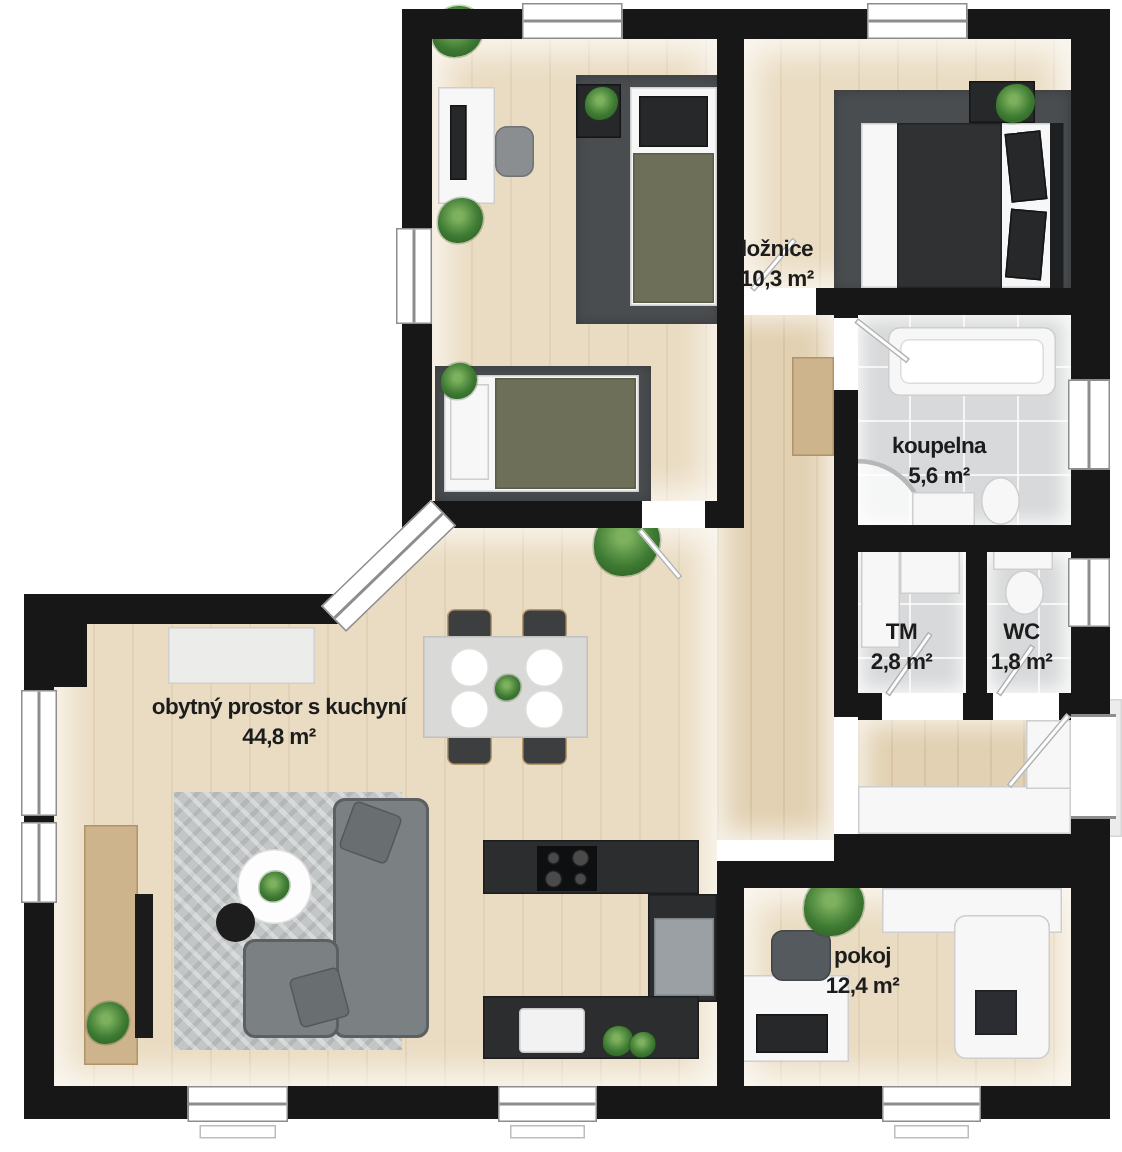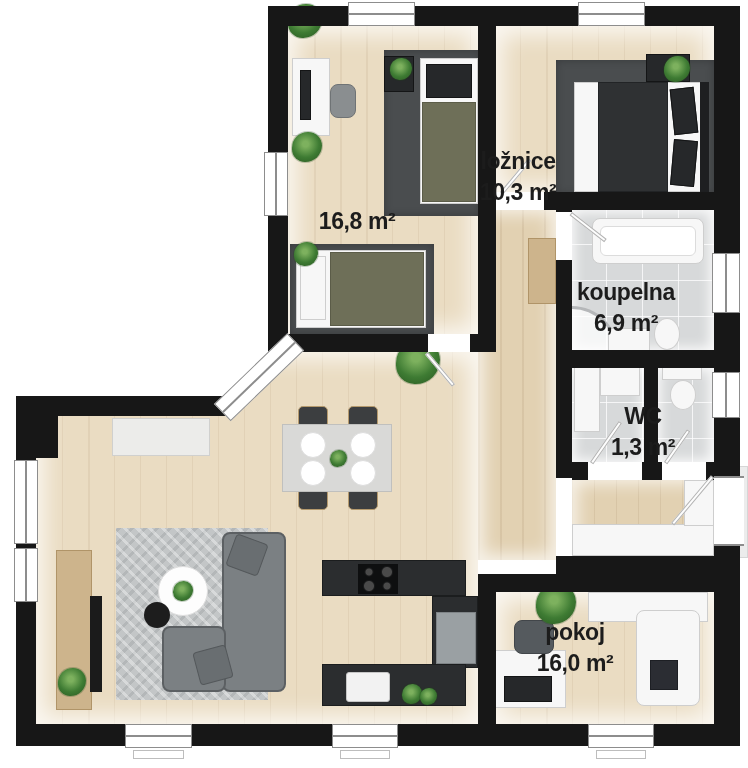--- a/index.html
+++ b/index.html
@@ -44,21 +44,21 @@
          background:radial-gradient(circle at 45% 40%,#7db15e 12%,var(--plant) 55%,#27541f 100%);
          box-shadow:0 0 0 1px rgba(30,70,25,.25);z-index:2;}
   .counter{background:var(--counter);border:1px solid #1b1d1e;}
   .cooktop{background-color:#0e0f10;
       background-image:radial-gradient(circle at 11px 8px,#4a4a4a 3px,#191a1b 4px,transparent 5px),
                        radial-gradient(circle at 29px 8px,#4a4a4a 4.5px,#191a1b 5.5px,transparent 6.5px),
                        radial-gradient(circle at 11px 22px,#4a4a4a 4.5px,#191a1b 5.5px,transparent 6.5px),
                        radial-gradient(circle at 29px 22px,#4a4a4a 3px,#191a1b 4px,transparent 5px);}
   .circle{border-radius:50%;}
   .room-label{position:absolute;transform:translate(-50%,-50%);text-align:center;z-index:5;
-      color:var(--label-text);font-weight:bold;font-size:23px;line-height:1.35;
+      color:var(--label-text);font-weight:bold;font-size:15px;line-height:1.35;
       letter-spacing:-0.4px;white-space:nowrap;}
   .shower{border-top:3px solid #b5b7b9;border-right:3px solid #b5b7b9;
       border-top-right-radius:100%;background:rgba(255,255,255,.75);z-index:2;}
 </style>
 </head>
 <body>
 
 <div class="plan">
 
   <div class="abs floor wood" style="left:288px;top:26px;width:192px;height:310px;"></div>
@@ -199,32 +199,39 @@
   <div class="abs opening leaf" style="left:572px;top:212px;width:44px;height:4px;transform:rotate(38deg);transform-origin:0 0;"></div>
   <div class="abs opening doorgap" style="left:588px;top:462px;width:54px;height:18px;"></div>
   <div class="abs opening leaf" style="left:590px;top:462px;width:50px;height:4px;transform:rotate(-55deg);transform-origin:0 0;"></div>
   <div class="abs opening doorgap" style="left:662px;top:462px;width:44px;height:18px;"></div>
   <div class="abs opening leaf" style="left:664px;top:462px;width:40px;height:4px;transform:rotate(-55deg);transform-origin:0 0;"></div>
   <div class="abs opening doorgap" style="left:556px;top:478px;width:16px;height:78px;"></div>
   <div class="abs opening doorgap" style="left:714px;top:476px;width:30px;height:70px;border-top:2px solid #8d8d8d;border-bottom:2px solid #8d8d8d;"></div>
   <div class="abs opening leaf" style="left:714px;top:478px;width:62px;height:4px;transform:rotate(130deg);transform-origin:0 0;"></div>
 
   <div class="room-label" style="left:357px;top:222px;">
-    <div>16,8 m²</div>
   </div>
   <div class="room-label" style="left:518px;top:177px;">
     <div>ložnice</div>
     <div>10,3 m²</div>
   </div>
   <div class="room-label" style="left:626px;top:308px;">
     <div>koupelna</div>
-    <div>6,9 m²</div>
-  </div>
-  <div class="room-label" style="left:643px;top:432px;">
+    <div>5,6 m²</div>
+  </div>
+  <div class="room-label" style="left:601px;top:432px;">
+    <div>TM</div>
+    <div>2,8 m²</div>
+  </div>
+  <div class="room-label" style="left:681px;top:432px;">
     <div>WC</div>
-    <div>1,3 m²</div>
+    <div>1,8 m²</div>
+  </div>
+  <div class="room-label" style="left:186px;top:482px;">
+    <div>obytný prostor s kuchyní</div>
+    <div>44,8 m²</div>
   </div>
   <div class="room-label" style="left:575px;top:648px;">
     <div>pokoj</div>
-    <div>16,0 m²</div>
+    <div>12,4 m²</div>
   </div>
 
 </div>
 
 </body></html>

